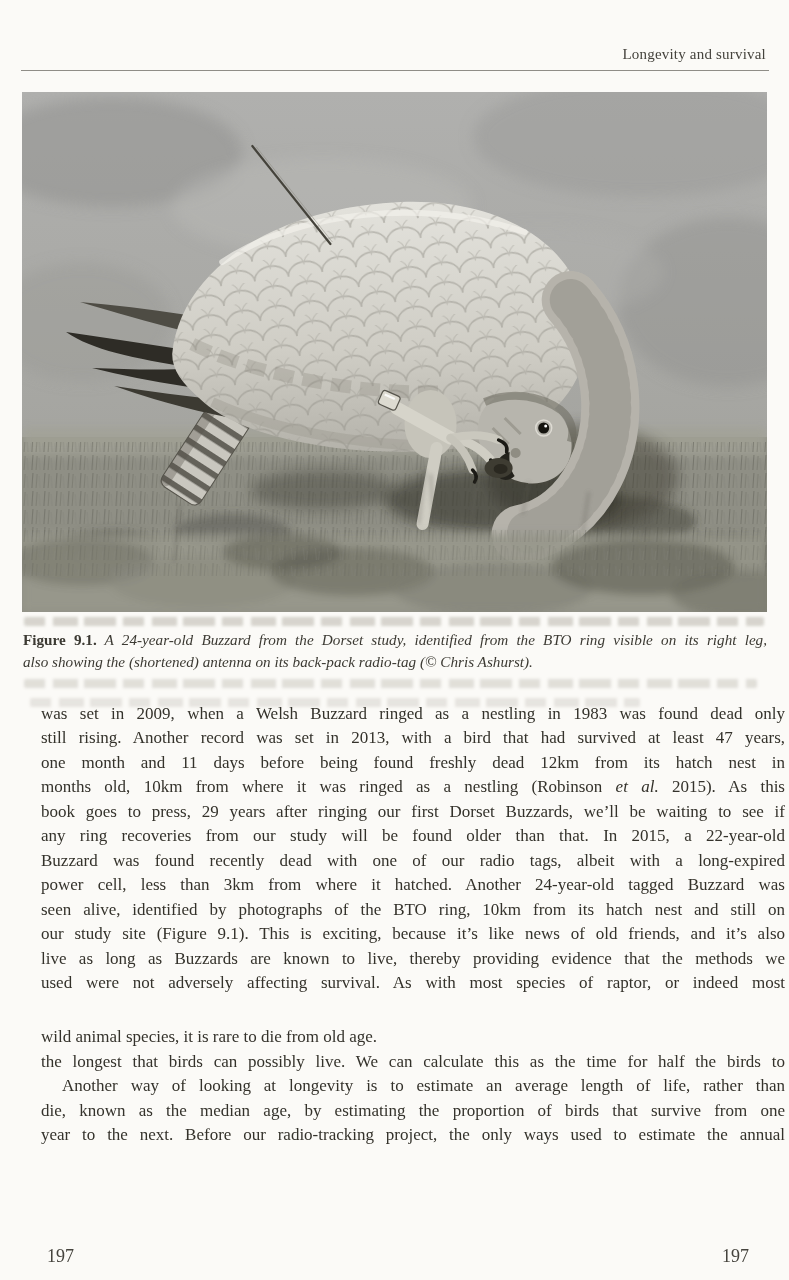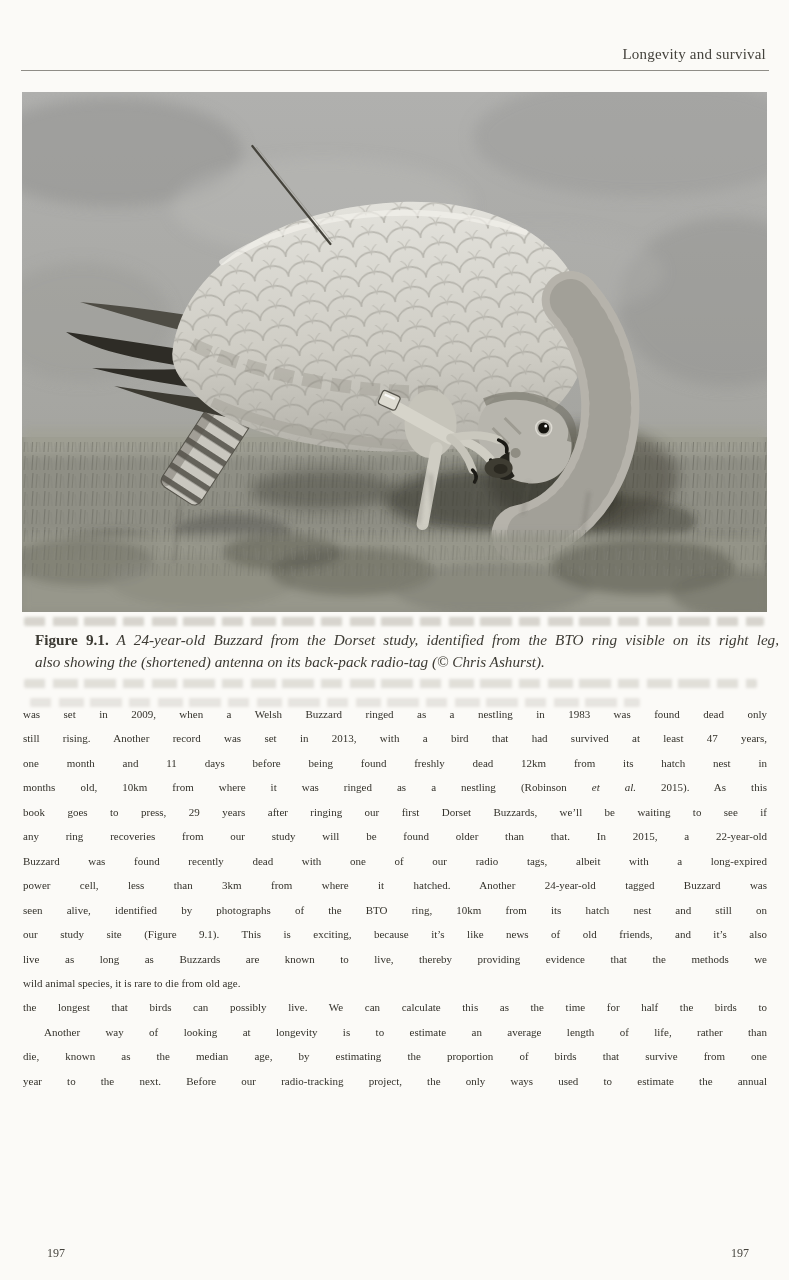--- a/index.html
+++ b/index.html
@@ -34,39 +34,39 @@
       #857f70 0px 21px, transparent 21px 29px,
       #857f70 29px 54px, transparent 54px 60px,
       #857f70 60px 92px, transparent 92px 99px);
   }
   .ghost-1 { top:617px; left:24px; width:740px; opacity:.30; }
   .ghost-2 { top:679px; left:24px; width:733px; opacity:.22; }
   .ghost-3 { top:698px; left:30px;  width:610px; opacity:.17; }
 
   .caption {
     position:absolute; top:629px; left:23px; width:744px;
-    font-size:15.2px; line-height:21.5px; color:#3c3a33;margin-left:12px;
+    font-size:15.2px; line-height:21.5px; color:#3c3a33;
   }
   .cap-line { text-align:justify; text-align-last:justify; }
   .cap-line.last { text-align-last:left; }
 
   .bodytext {
-    position:absolute; top:702px; left:23px; width:744px;
-    font-size:11px; line-height:24.45px;
+    position:absolute; top:702px; left:41px; width:744px;
+    font-size:17px; line-height:24.45px;
   }
   .bl { text-align:justify; text-align-last:justify; }
-  .bl.last { text-align-last:left; }
+  .bl.last { text-align-last:left;margin-top:30px; }
   .bl.indent { text-indent:21px; }
 
   .it { font-style:italic; }
   .bd { font-weight:700; font-style:normal; }
 
   .pageno {
     position:absolute; top:1246px;
-    font-size:12px; color:#45433d;
+    font-size:18px; color:#45433d;
   }
   .pageno.left  { left:47px; }
   .pageno.right { right:40px; }
 </style>
 </head>
 <body>
 
 <div class="page">
 
   <div class="header-text">Longevity and survival</div>
@@ -235,20 +235,21 @@
       <div class="bl"><span>still rising. Another record was set in 2013, with a bird that had survived at least 47 years,</span></div>
       <div class="bl"><span>one month and 11 days before being found freshly dead 12km from its hatch nest in</span></div>
       <div class="bl"><span>months old, 10km from where it was ringed as a nestling (Robinson </span><span class="it">et al.</span><span> 2015). As this</span></div>
       <div class="bl"><span>book goes to press, 29 years after ringing our first Dorset Buzzards, we’ll be waiting to see if</span></div>
       <div class="bl"><span>any ring recoveries from our study will be found older than that. In 2015, a 22-year-old</span></div>
       <div class="bl"><span>Buzzard was found recently dead with one of our radio tags, albeit with a long-expired</span></div>
       <div class="bl"><span>power cell, less than 3km from where it hatched. Another 24-year-old tagged Buzzard was</span></div>
       <div class="bl"><span>seen alive, identified by photographs of the BTO ring, 10km from its hatch nest and still on</span></div>
       <div class="bl"><span>our study site (Figure 9.1). This is exciting, because it’s like news of old friends, and it’s also</span></div>
       <div class="bl"><span>live as long as Buzzards are known to live, thereby providing evidence that the methods we</span></div>
+      <div class="bl"><span>used were not adversely affecting survival. As with most species of raptor, or indeed most</span></div>
       <div class="bl last"><span>wild animal species, it is rare to die from old age.</span></div>
       <div class="bl"><span>the longest that birds can possibly live. We can calculate this as the time for half the birds to</span></div>
       <div class="bl indent"><span>Another way of looking at longevity is to estimate an average length of life, rather than</span></div>
       <div class="bl"><span>die, known as the median age, by estimating the proportion of birds that survive from one</span></div>
       <div class="bl"><span>year to the next. Before our radio-tracking project, the only ways used to estimate the annual</span></div>
     </div>
 
   <div class="pageno left">197</div>
   <div class="pageno right">197</div>
 

